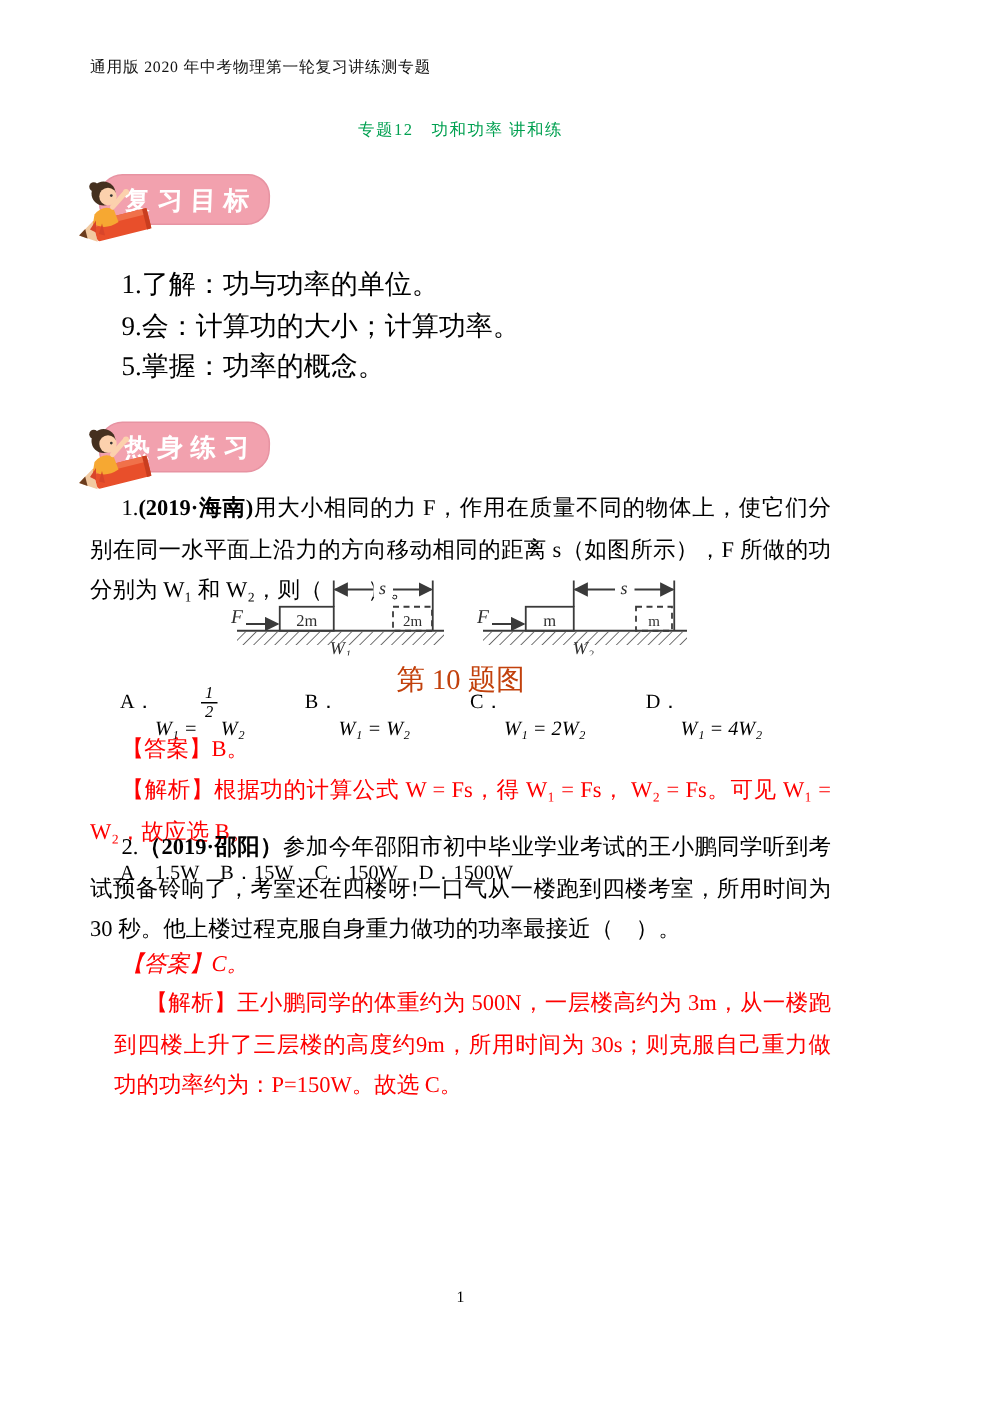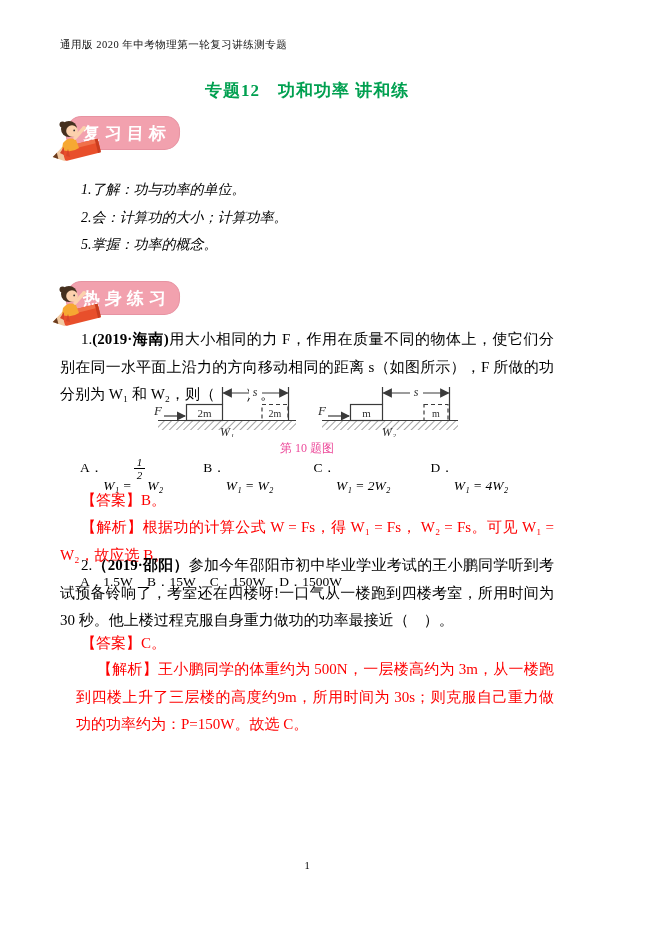--- a/index.html
+++ b/index.html
@@ -2,52 +2,52 @@
 <html style="--title-green: #00a050; --badge-pink: #f2a1ae; --answer-red: #fe0000;"><head>
 <meta charset="utf-8">
 <style>
   html,body{margin:0;padding:0;background:#fff;}
   .page{
     position:relative;width:614px;height:935px;background:#fff;overflow:hidden;
     font-family:"Liberation Serif","DejaVu Serif",serif;color:#000;
   }
   .abs{position:absolute;left:60px;right:60px;}
   .doc-header{top:38px;font-size:10.5px;letter-spacing:.5px;color:#111;}
-  .doc-title{top:79px;text-align:center;font-size:17px;font-weight:bold;color:var(--title-green,#00a050);letter-spacing:1px;}
+  .doc-title{top:79px;text-align:center;font-size:11px;font-weight:normal;color:var(--title-green,#00a050);letter-spacing:1px;}
   .badge{height:42px;width:200px;}
   .badge-1{top:114px;left:66px;}
   .badge-2{top:279px;left:66px;}
   .pill{
     position:absolute;left:0;top:2px;width:114px;height:34px;border-radius:15px;
     background:var(--badge-pink,#f2a1ae);border:1px solid #e793a2;
     display:flex;align-items:center;justify-content:center;
     color:#fff;font-weight:bold;font-size:17px;letter-spacing:5px;padding-left:8px;box-sizing:border-box;
     transform:skewX(-2deg);
   }
   .mascot{position:absolute;left:-16px;top:4px;width:54px;height:46px;z-index:2;}
-  .objectives{top:176px;font-size:14px;font-style:italic;}
+  .objectives{top:176px;font-size:18px;}
   .objectives .obj{line-height:27.5px;text-indent:21px;}
   .para{font-size:15px;line-height:27.5px;text-indent:21px;text-align:justify;}
   .q1{top:326px;}
   .q2{top:552px;}
   .q3{top:712px;}
   .src{font-weight:bold;}
   .figure{top:381px;display:flex;flex-direction:column;align-items:center;}
-  .fig-caption{font-size:12px;margin-top:3px;color:#ec4899;}
+  .fig-caption{font-size:19px;margin-top:3px;color:#c2410c;}
   .choices{display:flex;align-items:center;font-size:13.5px;}
   .choices-1{top:449px;padding-left:20px;gap:40px;height:38px;}
   .choices-2{top:568px;padding-left:20px;gap:14px;line-height:27.5px;}
   .choice{display:flex;align-items:center;white-space:nowrap;}
   .math{font-family:"Liberation Serif","DejaVu Serif",serif;font-style:italic;margin-top:35px;}
   .frac{display:inline-flex;flex-direction:column;align-items:center;font-size:11px;line-height:12px;margin:0 2px;font-style:italic;}
   .frac .num{border-bottom:1px solid #000;padding:0 3px;}
   .red{color:var(--answer-red,#ff0000);}
   .ans-1{top:487px;}
   .ana-1{top:514px;}
-  .ans-2{top:630px;}
+  .ans-2{top:630px;font-style:italic;}
   .ana-2{top:656px;margin-left:16px;}
   .page-num{top:860px;text-align:center;font-size:10.5px;}
   .dg{stroke:#3a3a3a;stroke-width:1.2;fill:none;}
   .dg-text{font-family:"Liberation Serif","DejaVu Serif",serif;fill:#2e2e2e;}
 </style>
 </head>
 <body>
 
 <div class="page">
 
@@ -76,21 +76,21 @@
         <path d="M18,31 l-2,7 l4,1 z" fill="#d8452a"></path>
       </g>
     </svg>
     <div class="pill">
       <span>复习目标</span>
     </div>
   </div>
 
   <div class="abs objectives">
     <div class="obj">1.了解：功与功率的单位。</div>
-    <div class="obj">2.会：计算功的大小；计算功率。</div>
+    <div class="obj">9.会：计算功的大小；计算功率。</div>
     <div class="obj">5.掌握：功率的概念。</div>
   </div>
 
   <div class="abs badge badge-2">
     <svg class="mascot" viewBox="0 0 54 46">
       <g transform="rotate(-14 27 33)">
         <polygon points="2,33 13,26 13,40" fill="#f2c9a0"></polygon>
         <polygon points="2,33 7,29.8 7,36.2" fill="#6b3c1e"></polygon>
         <rect x="13" y="26" width="37" height="14" rx="2" fill="#e84f2b"></rect>
         <rect x="13" y="26" width="37" height="4" fill="#f0714a"></rect>

